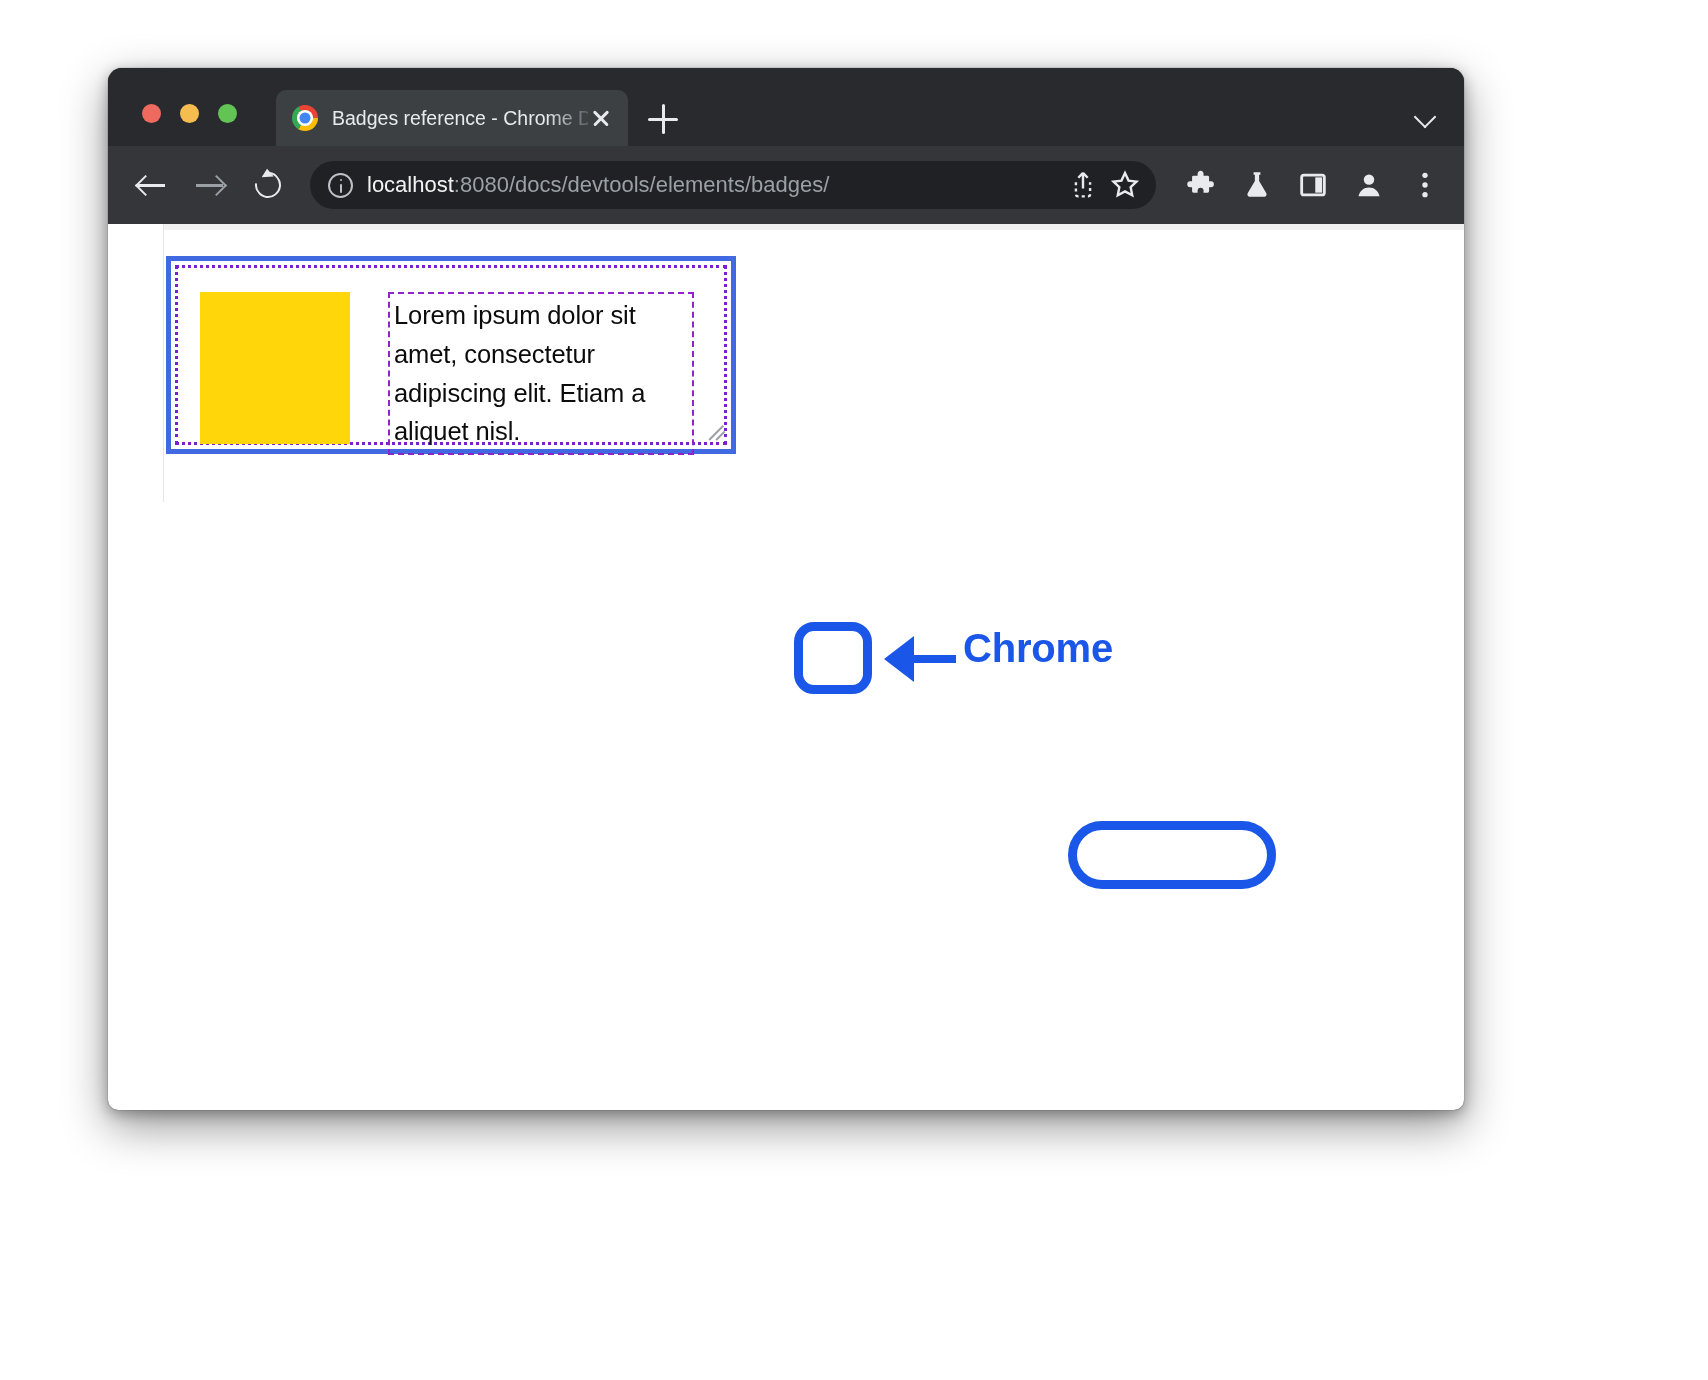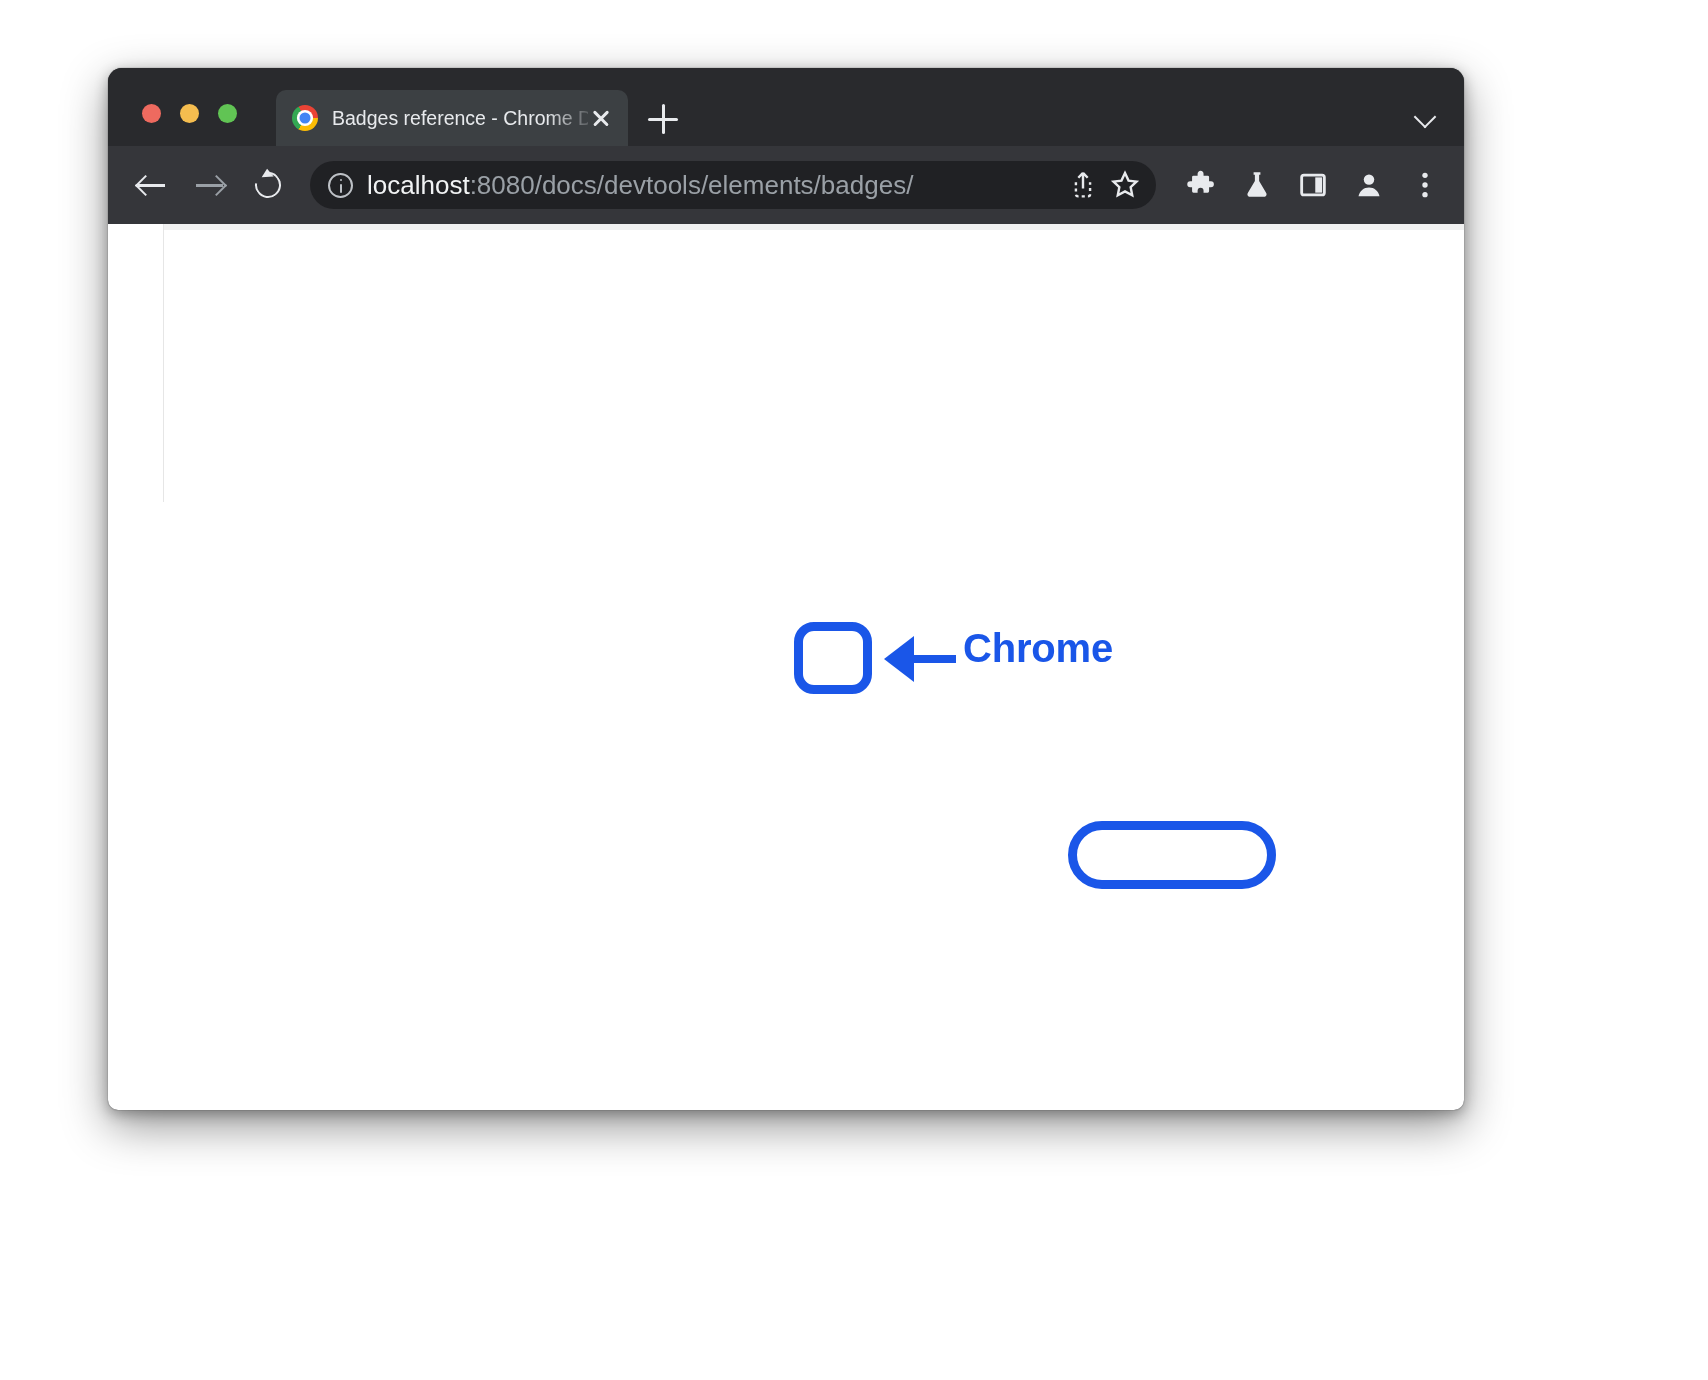--- a/index.html
+++ b/index.html
@@ -162,21 +162,21 @@
   }
   .info-icon::before {
     content: ""; position: absolute; left: 9.5px; top: 4px;
     width: 2.4px; height: 2.4px; border-radius: 50%; background: #bdc1c6;
   }
   .info-icon::after {
     content: ""; position: absolute; left: 9.5px; top: 9px;
     width: 2.4px; height: 9px; background: #bdc1c6; border-radius: 1px;
   }
   .url {
-    font-size: 26px; color: #9aa0a6; white-space: nowrap;
+    font-size: 22px; color: #9aa0a6; white-space: nowrap;
     overflow: hidden; flex: 1 1 auto;
   }
   .url b { color: #f1f3f4; font-weight: 400; }
   .omni-icon { width: 34px; height: 34px; flex: 0 0 auto; margin-left: 8px; position: relative; }
 
   .tbicons { display: flex; align-items: center; gap: 22px; flex: 0 0 auto; margin-left: 16px; }
   .tbicon { width: 34px; height: 34px; position: relative; }
 
   
   .viewport {
@@ -336,20 +336,27 @@
               <circle cx="12" cy="18.8" r="1.9"></circle>
           </svg>
         </div>
       </div>
     </div>
 
     <div class="viewport">
       <div class="page-topline"></div>
       <div class="page-leftrule"></div>
 
+      <div class="container-box">
+        <div class="container-inner">
+          <div class="visual"></div>
+          <div class="lorem">Lorem ipsum dolor sit amet, consectetur adipiscing elit. Etiam a aliquet nisl.</div>
+        </div>
+        <div class="resize-grip"></div>
+      </div>
 
       <div class="anno-ring r-resize"></div>
       <div class="anno-arrow">
         <div class="shaft"></div>
           <div class="head"></div>
       </div>
       <div class="anno-label">Chrome</div>
       <div class="anno-ring r-container"></div>
 
     </div>

